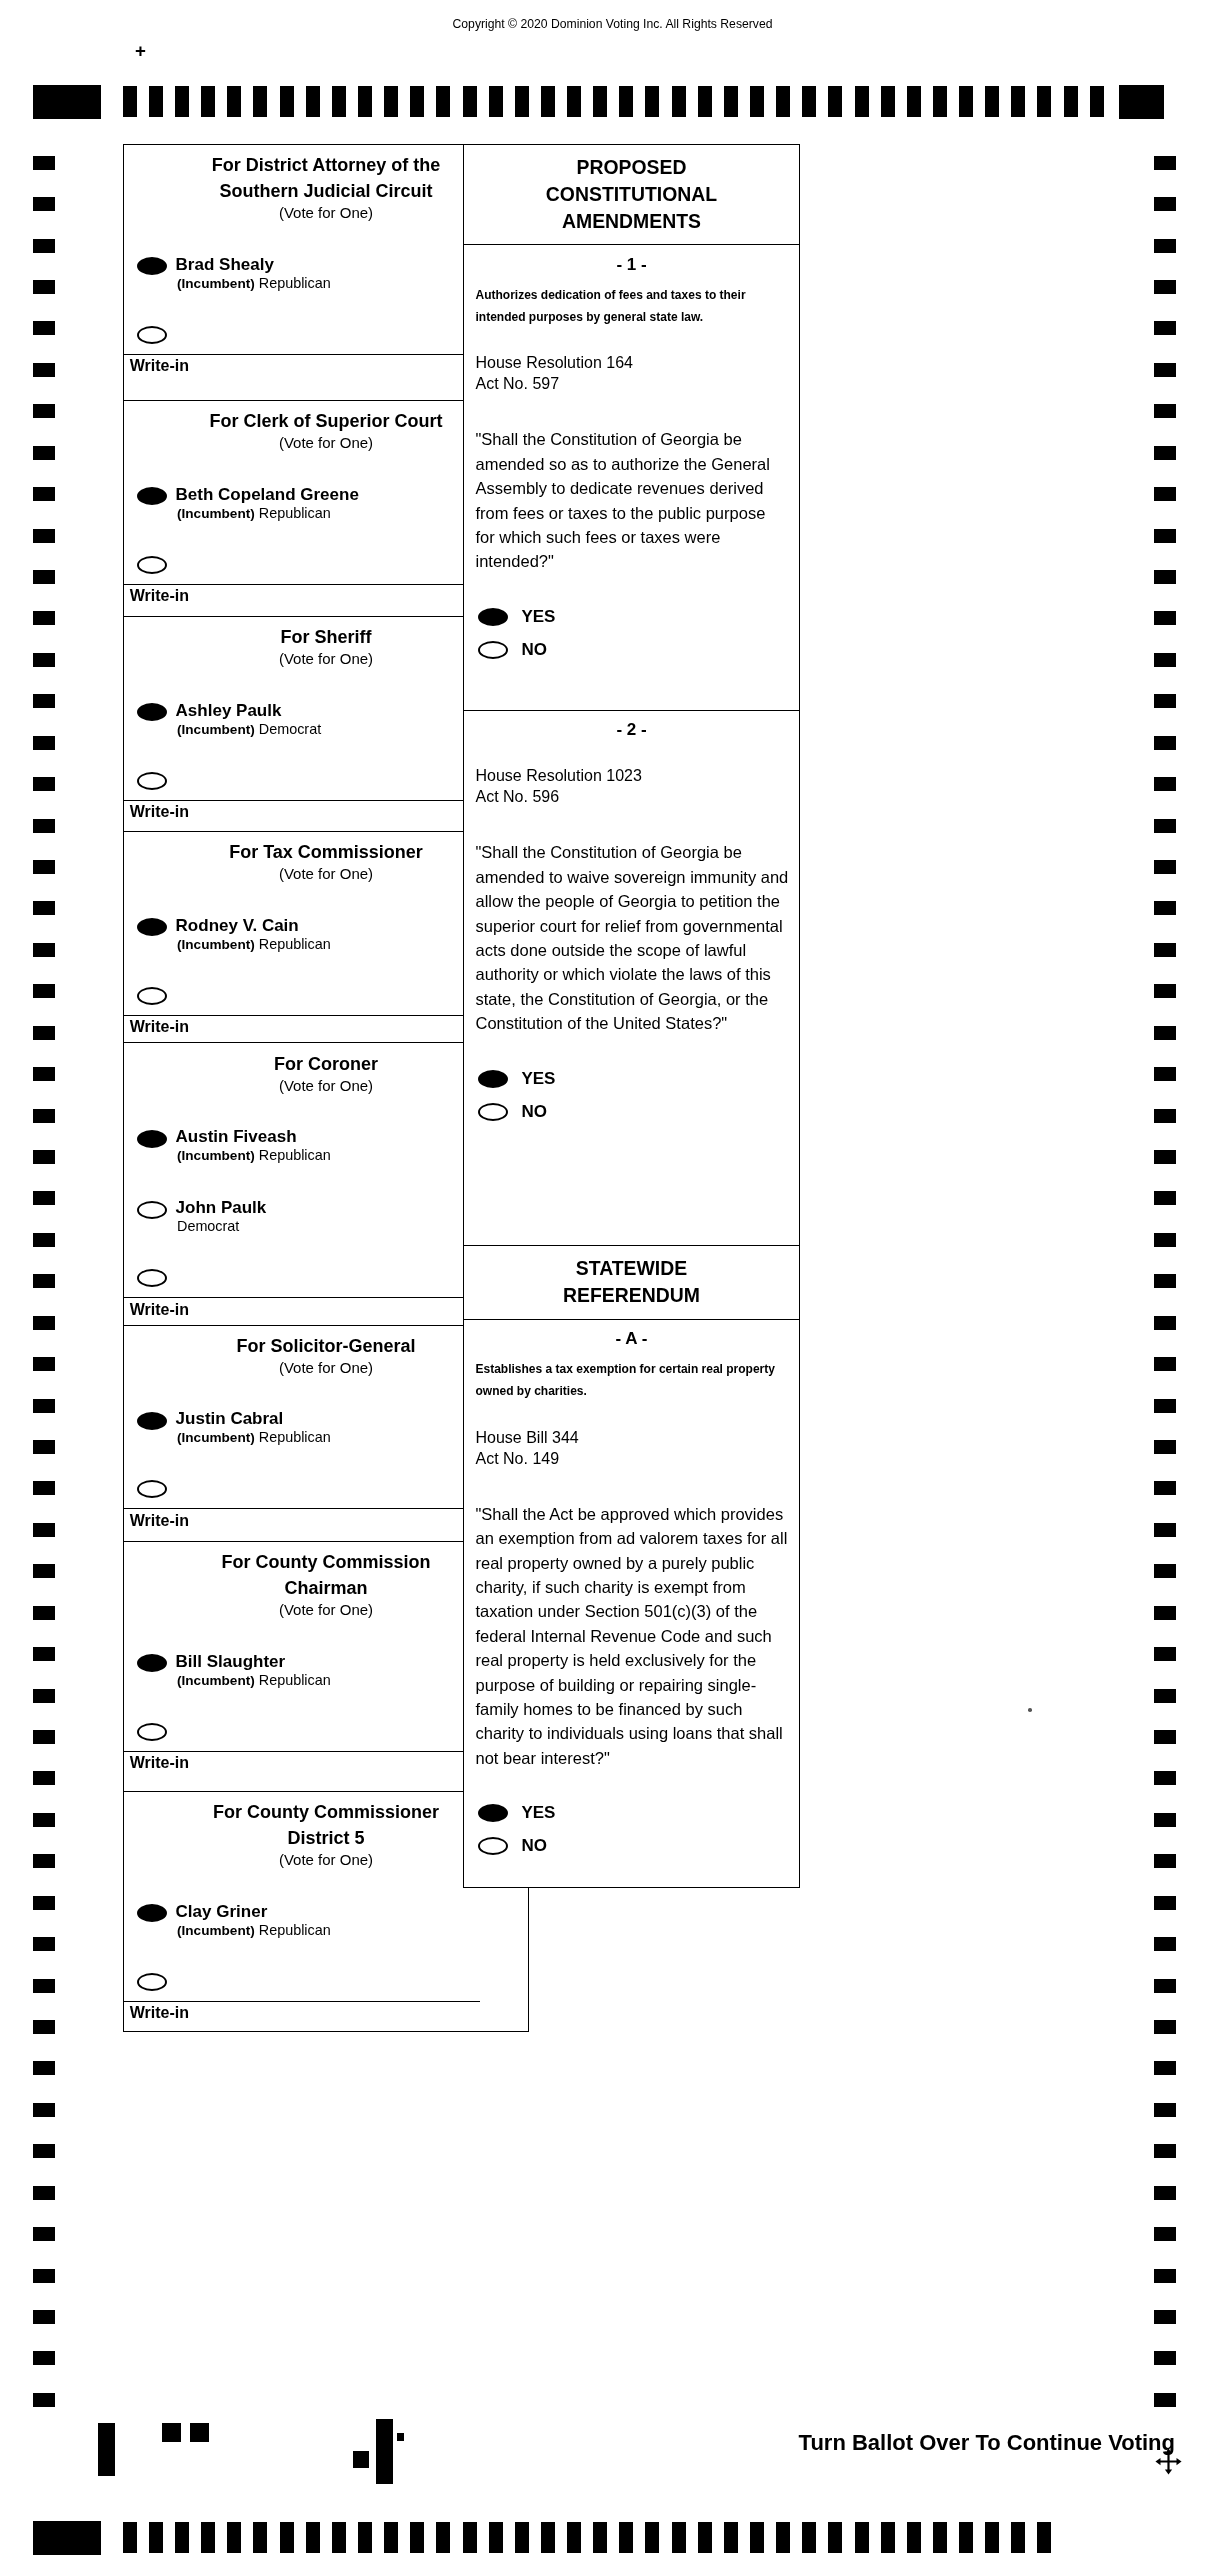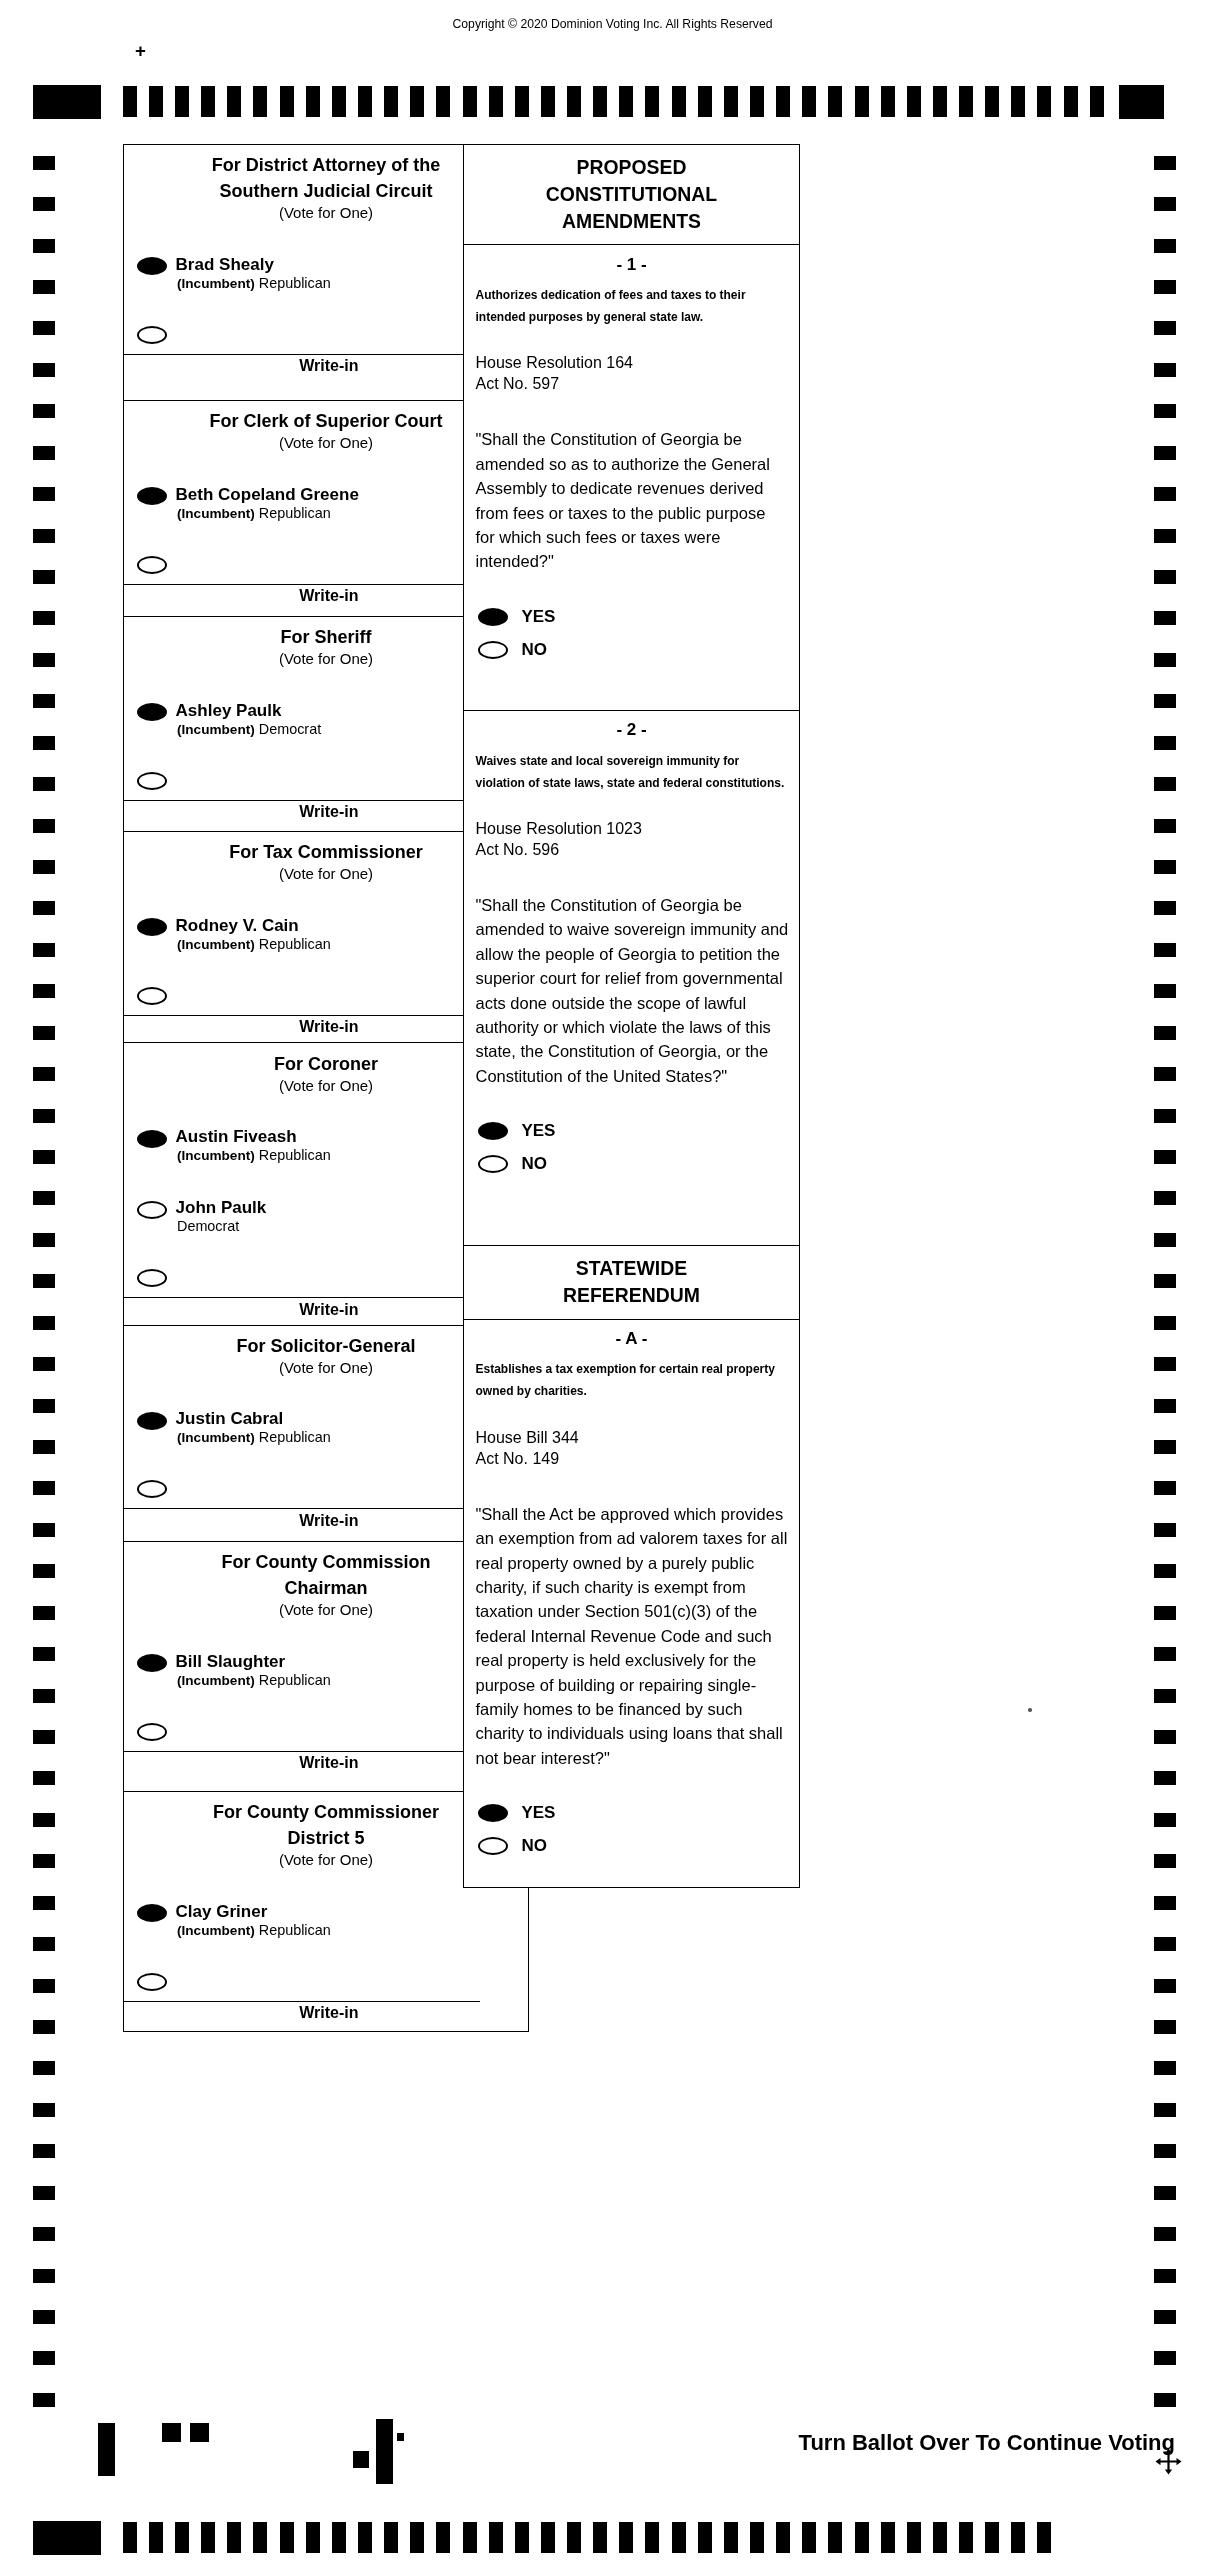--- a/index.html
+++ b/index.html
@@ -39,21 +39,21 @@
   .vote-for { font-size: 15px; line-height: 18.7px; text-align: center; margin-bottom: 32px; }
   .cand-row { display: flex; gap: 8.6px; padding-left: 13px; margin-bottom: 34px; align-items: flex-start; }
   .bubble { display: inline-block; width: 30px; height: 18px; border: 2.2px solid #000; border-radius: 50%; background: #fff; flex: none; }
   .bubble.filled { background: #000; }
   .cand-row .bubble { margin-top: 2.2px; }
   .cand-name { font-size: 17px; font-weight: bold; line-height: 20px; }
   .cand-detail { font-size: 14.4px; line-height: 17px; padding-left: 1.4px; }
   .cand-detail b { font-size: 13.6px; }
   .solo-row { padding-left: 13px; margin-bottom: 10px; line-height: 0; }
   .wline { border-top: 1.4px solid #000; width: 88%; }
-  .wlabel { font-weight: bold; font-size: 16px; line-height: 18.7px; padding: 2.2px 0 5.7px 5.7px; text-align: center; }
+  .wlabel { font-weight: bold; font-size: 16px; line-height: 18.7px; padding: 2.2px 0 5.7px 5.7px; }
 
   
   .m-header { text-align: center; font-weight: bold; font-size: 19.4px; line-height: 27px; padding: 8.6px 0 10px; }
   .measure-box { padding-top: 8.6px; }
   .m-number { text-align: center; font-weight: bold; font-size: 17px; line-height: 21.5px; margin-bottom: 8.6px; }
   .m-summary { font-weight: bold; font-size: 12px; line-height: 22px; padding: 0 13px 0 11.5px; }
   .m-refs { margin-top: 24.4px; font-size: 16px; line-height: 21px; padding: 0 11.5px; }
   .m-question { margin-top: 33px; font-size: 16.5px; line-height: 24.4px; padding: 0 10px 0 11.5px; }
   .m-options { margin-top: 33px; padding-left: 14.4px; }
   .opt-row { display: flex; align-items: center; gap: 13px; margin-bottom: 13px; }
@@ -435,21 +435,20 @@
             <span class="opt-label">YES</span>
           </div>
           <div class="opt-row">
             <span class="bubble"></span>
             <span class="opt-label">NO</span>
           </div>
         </div>
       </div>
       <div class="measure-box" style="min-height: 537px;">
         <div class="m-number">- 2 -</div>
-        <div class="m-summary">Waives state and local sovereign immunity for violation of state laws, state and federal constitutions.</div>
         <div class="m-refs">
           <div>House Resolution 1023</div>
           <div>Act No. 596</div>
         </div>
         <div class="m-question">"Shall the Constitution of Georgia be amended to waive sovereign immunity and allow the people of Georgia to petition the superior court for relief from governmental acts done outside the scope of lawful authority or which violate the laws of this state, the Constitution of Georgia, or the Constitution of the United States?"</div>
         <div class="m-options">
           <div class="opt-row">
             <span class="bubble filled"></span>
             <span class="opt-label">YES</span>
           </div>

